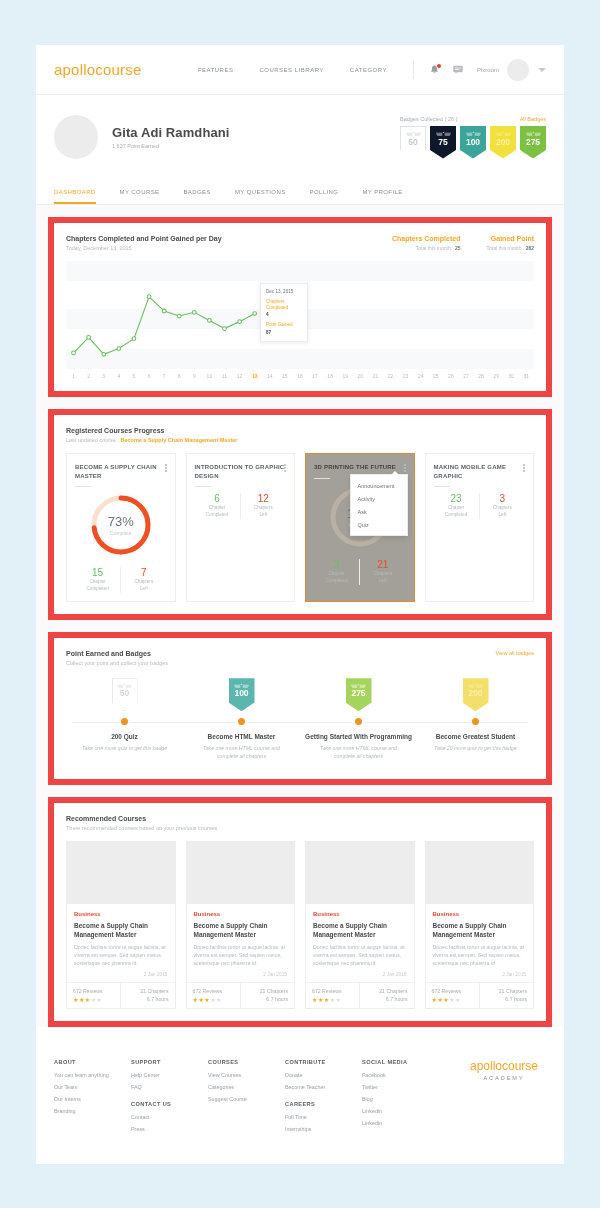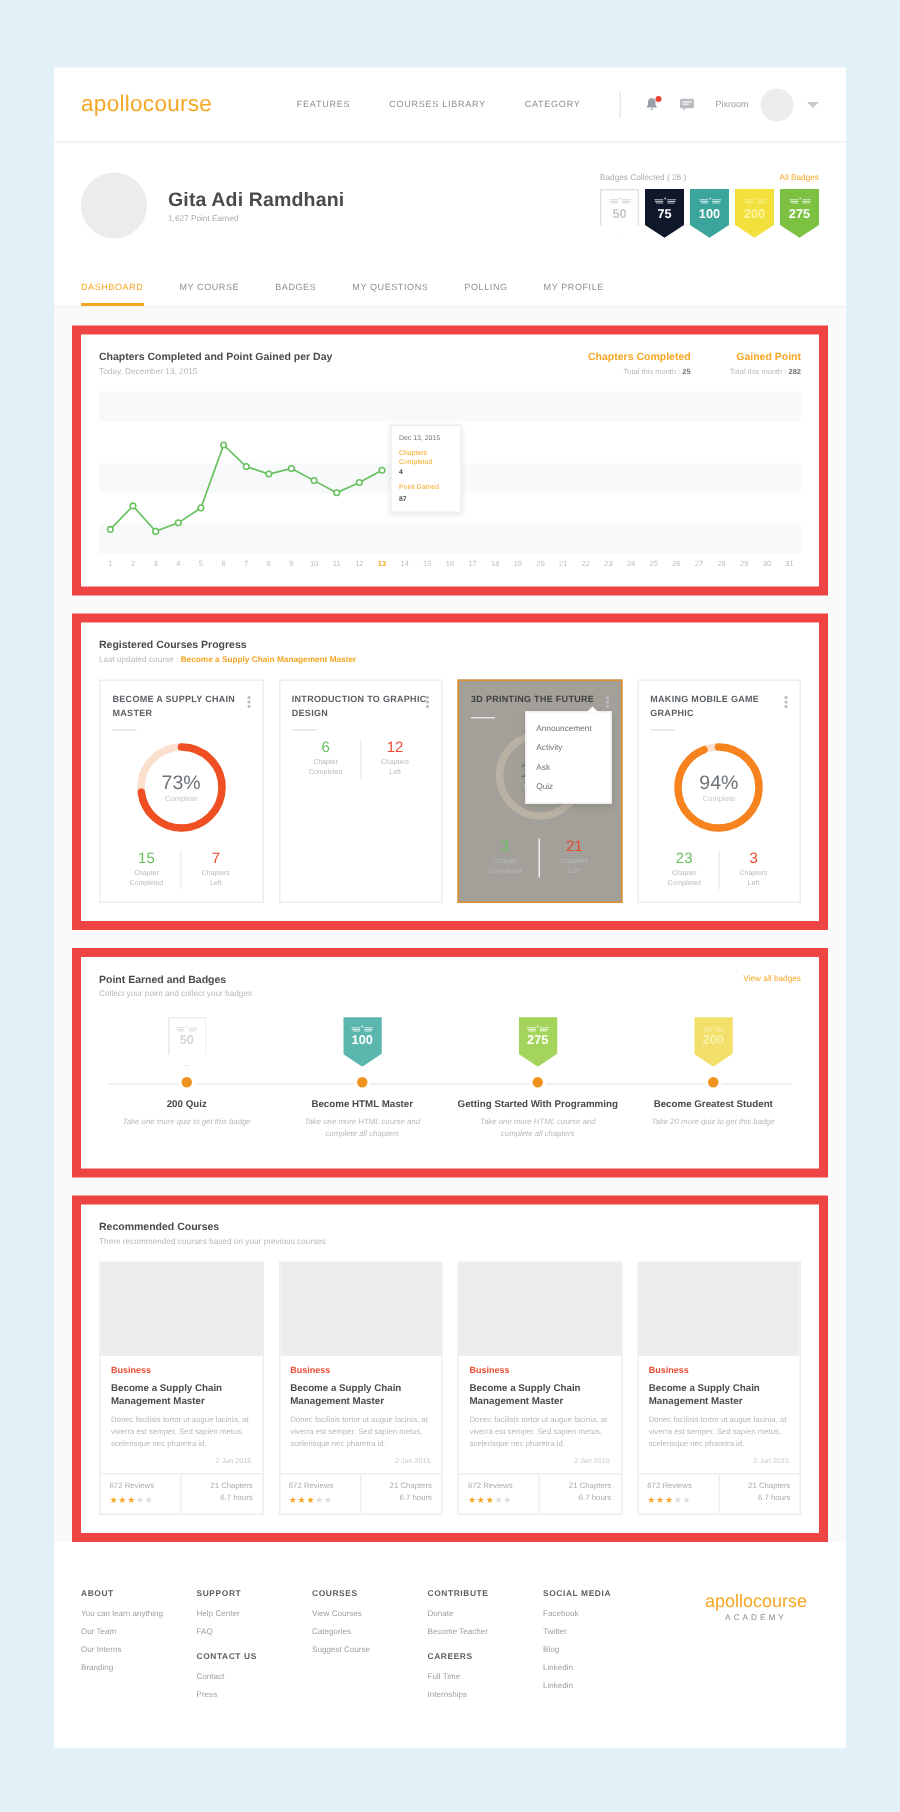--- a/index.html
+++ b/index.html
@@ -435,29 +435,20 @@
             <div class="ccard">
               <div class="cc-head">
                 <div class="cc-title">MAKING MOBILE GAME GRAPHIC</div>
                 <div class="kebab">
                   <i></i>
                   <i></i>
                   <i></i>
                 </div>
               </div>
               <div class="cc-rule"></div>
-              <div class="donut-wrap">
-                <div class="donut"><svg width="64" height="64" viewBox="0 0 64 64">
-                    <circle cx="32" cy="32" r="27" fill="none" stroke="#fbe0cf" stroke-width="5"></circle>
-                    <circle cx="32" cy="32" r="27" fill="none" stroke="#f7831e" stroke-width="5" stroke-linecap="round" stroke-dasharray="159.5 169.6"></circle>
-                  </svg><div class="donut-c">
-                    <div class="pct">94%</div>
-                    <div class="pct-s">Complete</div>
-                  </div></div>
-              </div>
               <div class="cc-stats">
                 <div class="cs">
                   <div class="cs-n g">23</div>
                   <div class="cs-l">Chapter<br>Completed</div>
                 </div>
                 <div class="cs">
                   <div class="cs-n r">3</div>
                   <div class="cs-l">Chapters<br>Left</div>
                 </div>
               </div>

